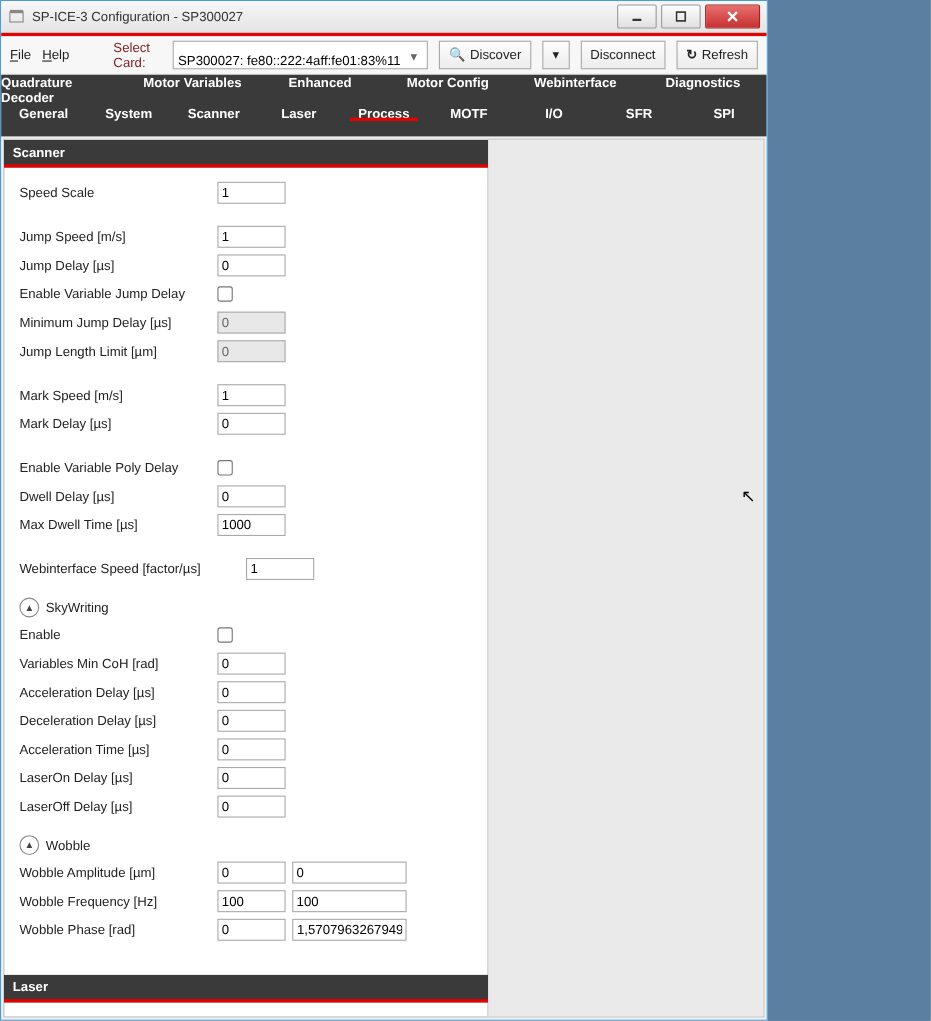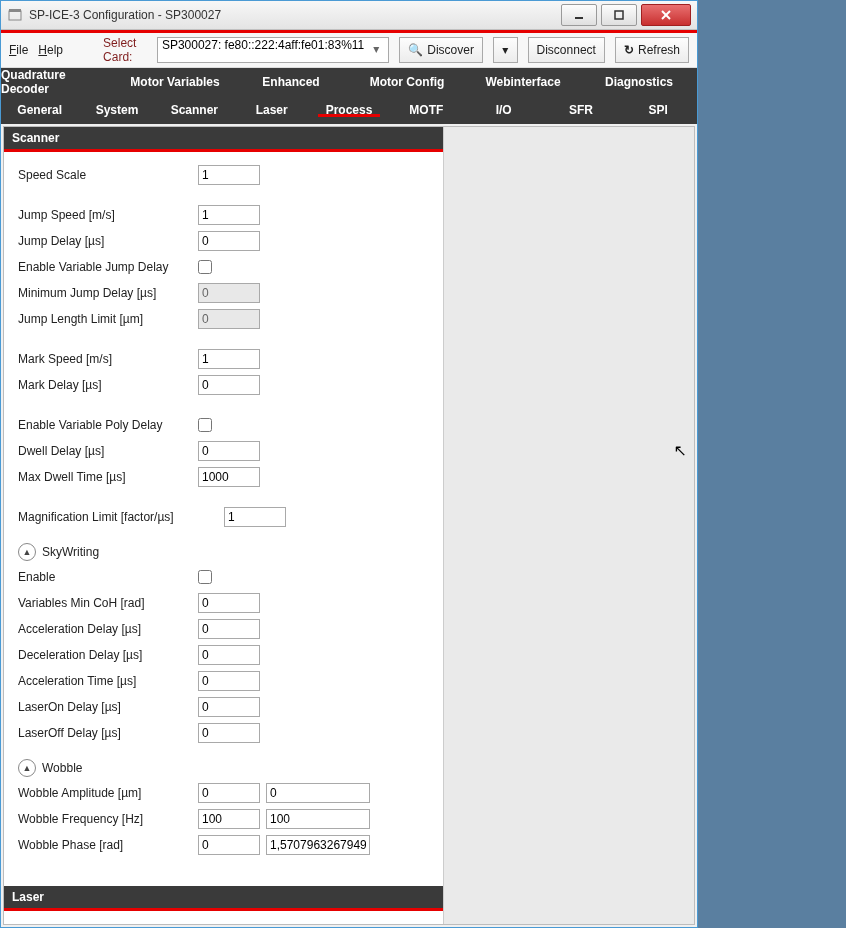--- a/index.html
+++ b/index.html
@@ -84,21 +84,21 @@
     color: #222;
     text-decoration-color: transparent;
   }
   .menu-item .mn { text-decoration: underline; }
   .select-card-label { margin-left: 30px; color: #7f1d1d; }
   .card-select {
     flex: 1;
     height: 24px;
     border: 1px solid var(--input-border);
     background: #fff;
-    display: flex; align-items: flex-start;
+    display: flex; align-items: flex-end;
     padding: 0 4px;
     gap: 4px;
     max-width: 360px;
   }
   .card-select .dd {
     width: 16px; height: 22px;
     display:flex; align-items:center; justify-content:center;
     color:#666;
   }
   .btn {
@@ -111,21 +111,21 @@
   }
   .btn.icon-only { padding: 0 4px; width: 22px; justify-content:center; }
   
   .tabs {
     background: var(--tab-bg);
     color: #fff;
   }
   .tab-row {
     display: flex;
     height: 28px;
-    align-items: center;
+    align-items: flex-start;
   }
   .tab {
     flex: 1;
     display: flex;
     align-items: center;
     justify-content: center;
     font-weight: 600;
     font-size: 12px;
     position: relative;
     cursor: default;
@@ -354,21 +354,21 @@
           <span class="label">Dwell Delay [µs]</span>
           <input type="text" value="0" style="">
         </div>
         <div class="field-row">
           <span class="label">Max Dwell Time [µs]</span>
           <input type="text" value="1000" style="">
         </div>
         <div class="gap"></div>
 
         <div class="field-row">
-          <span class="label" style="width:200px;">Magnification Limit [factor/µs]</span>
+          <span class="label" style="width:200px;">Webinterface Speed [factor/µs]</span>
           <input type="text" value="1" style="">
         </div>
 
         <div class="group-header">
           <span class="collapse-btn">▲</span>
           <span class="group-title">SkyWriting</span>
         </div>
         <div class="field-row">
           <span class="label">Enable</span>
           <input type="checkbox" style="">

